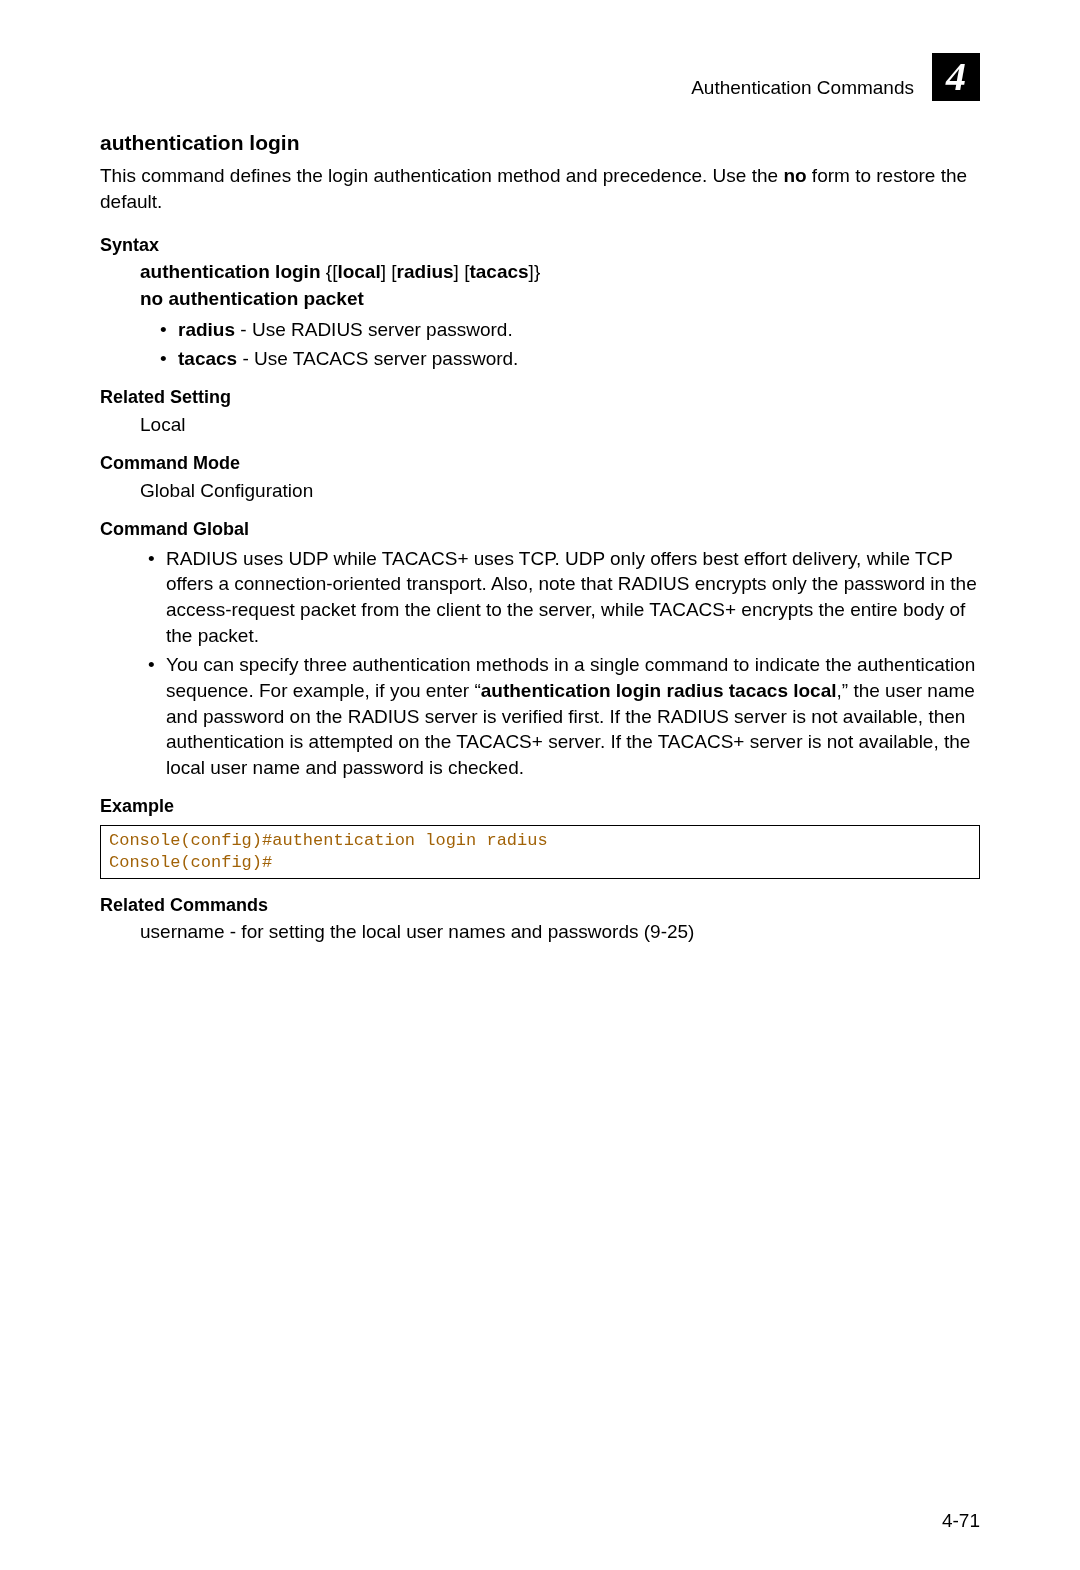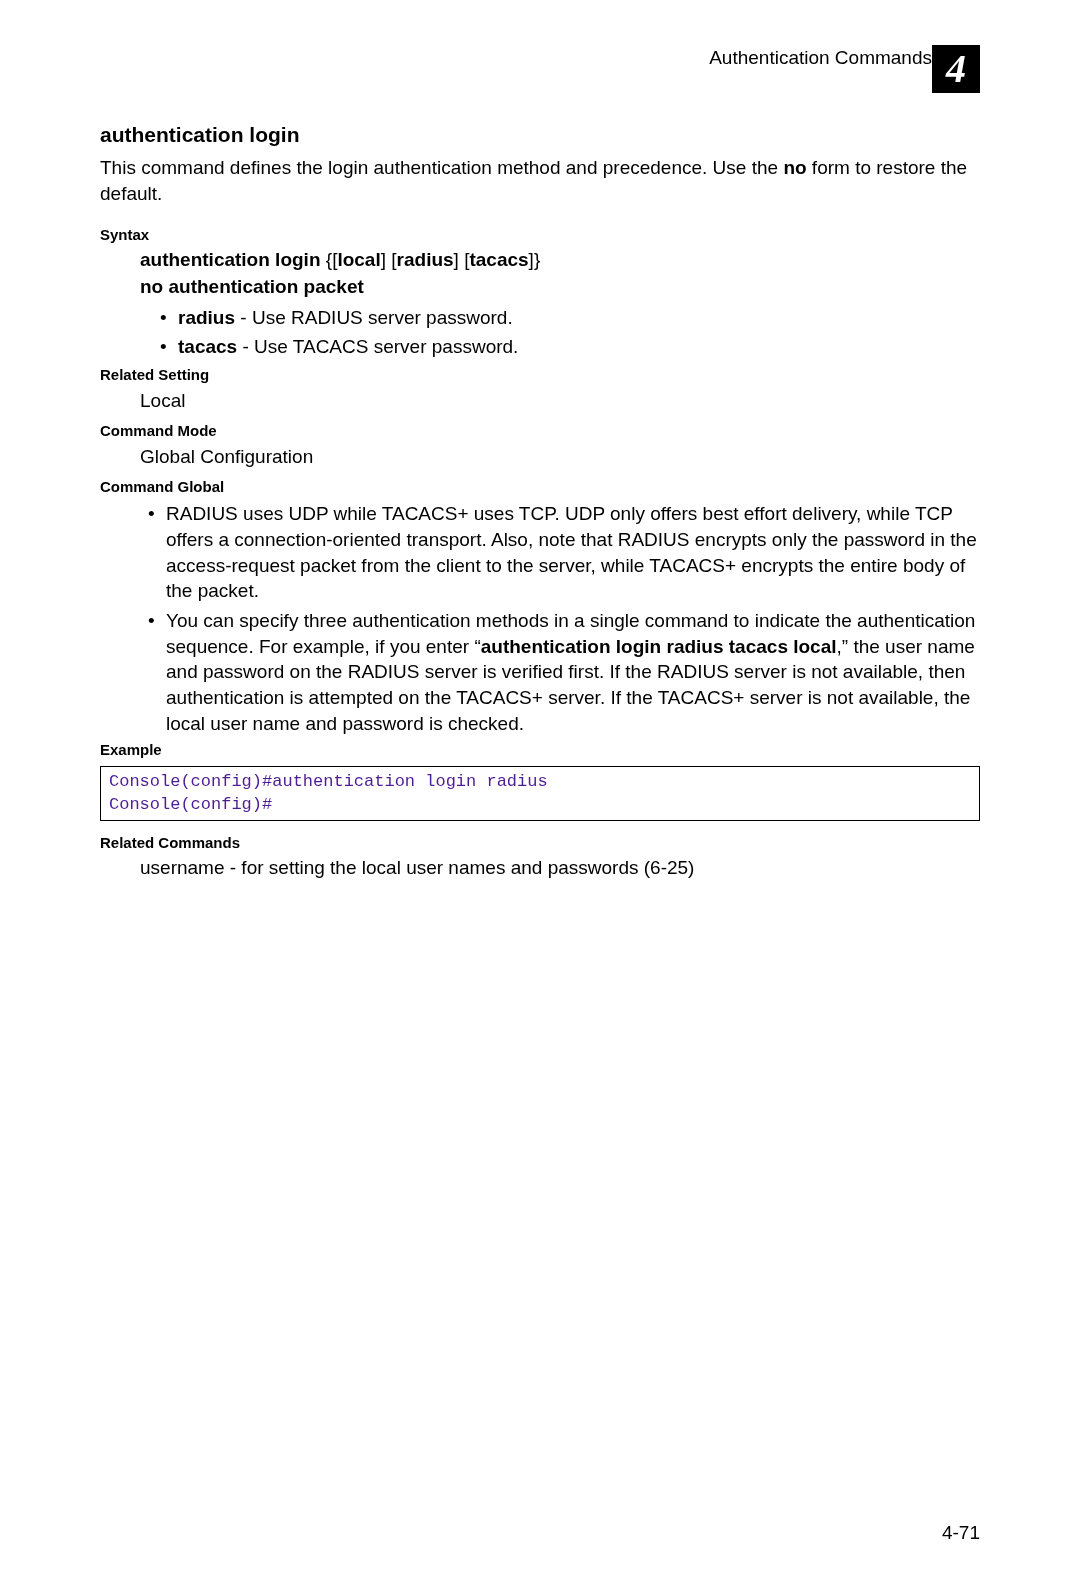--- a/index.html
+++ b/index.html
@@ -14,22 +14,24 @@
       font-family: Arial, Helvetica, sans-serif;
       font-size: 19px;
       line-height: 1.35;
       color: #000;
       position: relative;
       padding: 45px 100px 40px 100px;
     }
     .header-row {
       display: flex;
       justify-content: flex-end;
-      align-items: flex-start;
+      align-items: flex-end;
       margin-bottom: 28px;
+      gap: 18px;
+      margin-top: 8px;
     }
     .chapter-badge {
       background: #000;
       color: #fff;
       font-style: italic;
       font-weight: bold;
       font-family: Georgia, "Times New Roman", serif;
       font-size: 40px;
       width: 48px;
       height: 48px;
@@ -42,21 +44,22 @@
       font-weight: bold;
       font-size: 21px;
       margin-bottom: 6px;
       margin-top: 8px;
     }
     .intro-text {
       margin-bottom: 18px;
     }
     .sub-heading {
       font-weight: bold;
-      font-size: 15px;
+      font-size: 18px;
+      margin-top: 14px;
       margin-bottom: 2px;
     }
     .indent1 {
       margin-left: 40px;
     }
     .syntax-line {
       margin-bottom: 1px;
     }
     .bullet-list {
       list-style: none;
@@ -96,30 +99,30 @@
     }
     .simple-value {
       margin-left: 40px;
       margin-top: 2px;
       margin-bottom: 8px;
     }
     .code-block {
       border: 1px solid #000;
       font-family: "Courier New", Courier, monospace;
       font-size: 17px;
-      color: #4c1d95;
+      color: #a16207;
       padding: 4px 8px;
       margin-top: 6px;
       margin-bottom: 12px;
       white-space: pre;
       line-height: 1.3;
     }
     .page-number {
       position: absolute;
-      bottom: 24px;
+      bottom: 36px;
       right: 100px;
       font-size: 19px;
     }
     b { font-weight: bold; }
   </style>
 </head>
 <body>
 
 <div class="header-row">
   <span>Authentication Commands</span>
@@ -158,15 +161,15 @@
   <li>
     <span>You can specify three authentication methods in a single command to indicate the authentication sequence. For example, if you enter “</span><b>authentication login radius tacacs local</b><span>,” the user name and password on the RADIUS server is verified first. If the RADIUS server is not available, then authentication is attempted on the TACACS+ server. If the TACACS+ server is not available, the local user name and password is checked.</span>
   </li>
 </ul>
 
 <div class="sub-heading">Example</div>
 <div class="code-block">Console(config)#authentication login radius
 Console(config)#</div>
 
 <div class="sub-heading">Related Commands</div>
-<div class="simple-value">username - for setting the local user names and passwords (6-25)</div>
+<div class="simple-value">username - for setting the local user names and passwords (9-25)</div>
 
 <div class="page-number">4-71</div>
 
 </body></html>

